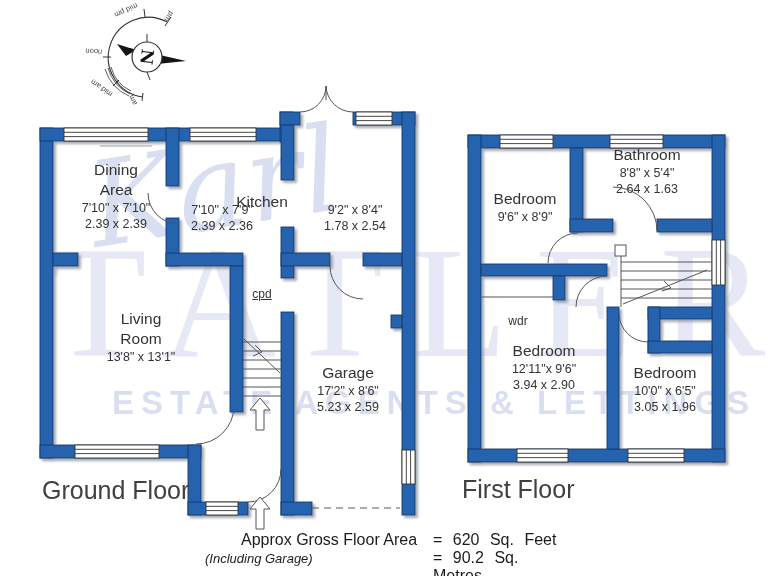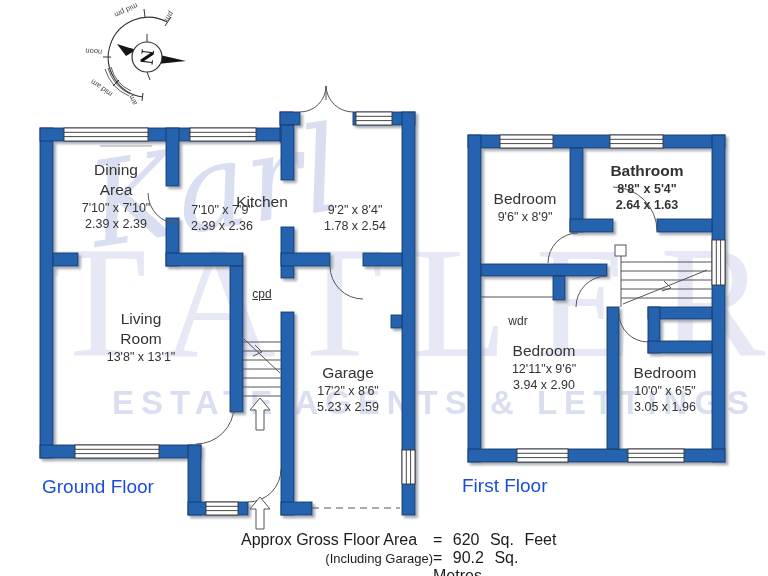--- a/index.html
+++ b/index.html
@@ -9,25 +9,25 @@
   .wm-script{left:88px;top:118px;font-family:"DejaVu Serif",serif;font-style:italic;
              font-size:118px;color:rgba(130,150,205,0.30);transform:rotate(-9deg);}
   .wm-brand{left:50px;top:212px;font-family:"Liberation Serif",serif;font-size:158px;
             letter-spacing:28px;color:rgba(140,155,210,0.22);}
   .wm-tagline{left:112px;top:384px;font-size:33px;font-weight:bold;letter-spacing:7px;
               color:rgba(140,155,210,0.33);}
   .lbl{position:absolute;text-align:center;color:#333;line-height:1.28;}
   .room-name{font-size:15.5px;}
   .dims{font-size:12.5px;}
   .small-lbl{font-size:12px;}
-  .floor-lbl{position:absolute;font-size:19px;color:#1d4ed8;}
+  .floor-lbl{position:absolute;font-size:25px;color:#404040;}
   .footer{position:absolute;left:205px;top:531px;width:370px;color:#1c1c1c;}
   .footer .row{display:grid;grid-template-columns:228px auto;align-items:baseline;}
   .f-main{font-size:16px;margin-left:36px;}
-  .f-small{font-size:13px;text-align:right;}
+  .f-small{font-size:13px;text-align:left;font-style:italic;}
   .f-val{font-size:16px;word-spacing:6px;}
 </style>
 </head>
 <body>
 
 <div class="canvas">
 
   <div class="wm wm-script">Karl</div>
   <div class="wm wm-brand">TATLER</div>
   <div class="wm wm-tagline">ESTATE AGENTS &amp; LETTINGS</div>
@@ -222,21 +222,21 @@
     <div class="dims">5.23 x 2.59</div>
   </div>
 
   <div class="lbl small-lbl" style="left:244px;top:287px;width:36px;text-decoration:underline;">cpd</div>
 
   <div class="lbl" style="left:465px;top:189px;width:120px;">
     <div class="room-name">Bedroom</div>
     <div class="dims">9'6" x 8'9"</div>
   </div>
 
-  <div class="lbl" style="left:587px;top:161px;width:120px;font-weight:bold;">
+  <div class="lbl" style="left:587px;top:145px;width:120px;">
     <div class="room-name">Bathroom</div>
     <div class="dims">8'8" x 5'4"</div>
     <div class="dims">2.64 x 1.63</div>
   </div>
 
   <div class="lbl" style="left:484px;top:341px;width:120px;">
     <div class="room-name">Bedroom</div>
     <div class="dims">12'11"x 9'6"</div>
     <div class="dims">3.94 x 2.90</div>
   </div>

